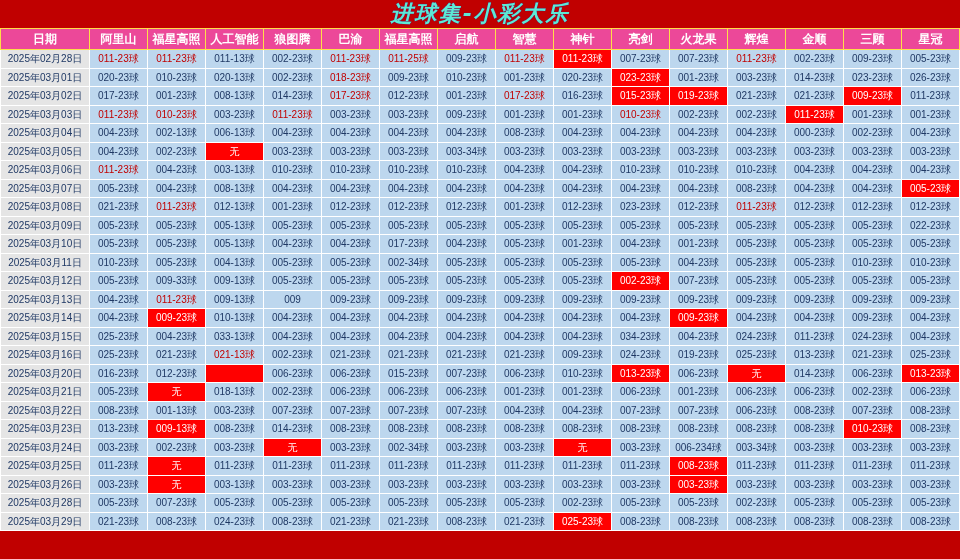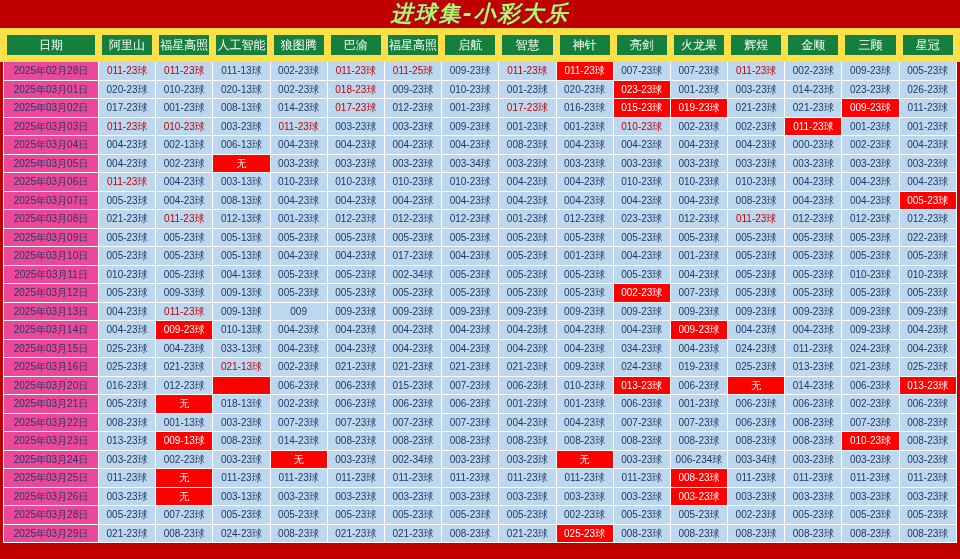--- a/index.html
+++ b/index.html
@@ -5,21 +5,21 @@
   html,body{margin:0;padding:0;}
   body{
     width:960px;height:559px;
     background:#c00000;
     font-family:"Liberation Sans","DejaVu Sans",sans-serif;
     overflow:hidden;
   }
   #title{
     height:28px;
     display:flex;align-items:center;justify-content:center;
-    color:#bef264;
+    color:#5eead4;
     font-family:"DejaVu Serif","Liberation Serif",serif;
     font-weight:bold;font-style:italic;
     font-size:22px;
     letter-spacing:2px;
     text-shadow:0 0 1px #1a1aa8;
   }
   table{
     border-collapse:collapse;
     width:960px;
     table-layout:fixed;
@@ -28,34 +28,34 @@
     border:1px solid #ffffff;
     font-size:10px;
     text-align:center;
     padding:0;
     height:17.5px;
     line-height:17.5px;
     white-space:nowrap;
     overflow:hidden;
   }
   thead th{
-    background:#15803d;
+    background:#ec4899;
     color:#ffffff;
-    font-weight:normal;
+    font-weight:bold;
     font-size:12px;
     height:20px;
     line-height:20px;
-    border:7px solid #fde047;
+    border:1px solid #fde047;
   }
   th.date-head{width:88px;}
   
   td.c-lb{background:#bdd7ee;color:#1f3864;}      
   td.c-lb-r{background:#bdd7ee;color:#c00000;}    
   td.c-r{background:#ff0000;color:#ffffff;}     
-  td.date{background:#ec4899;color:#1f3864;font-size:10px;}
+  td.date{background:#e5e5e5;color:#1f3864;font-size:10px;}
 </style>
 </head>
 <body>
 
 <div id="title">进球集-小彩大乐</div>
 
 <table>
   <thead>
     <tr id="header-row">
         <th class="date-head">日期</th>

